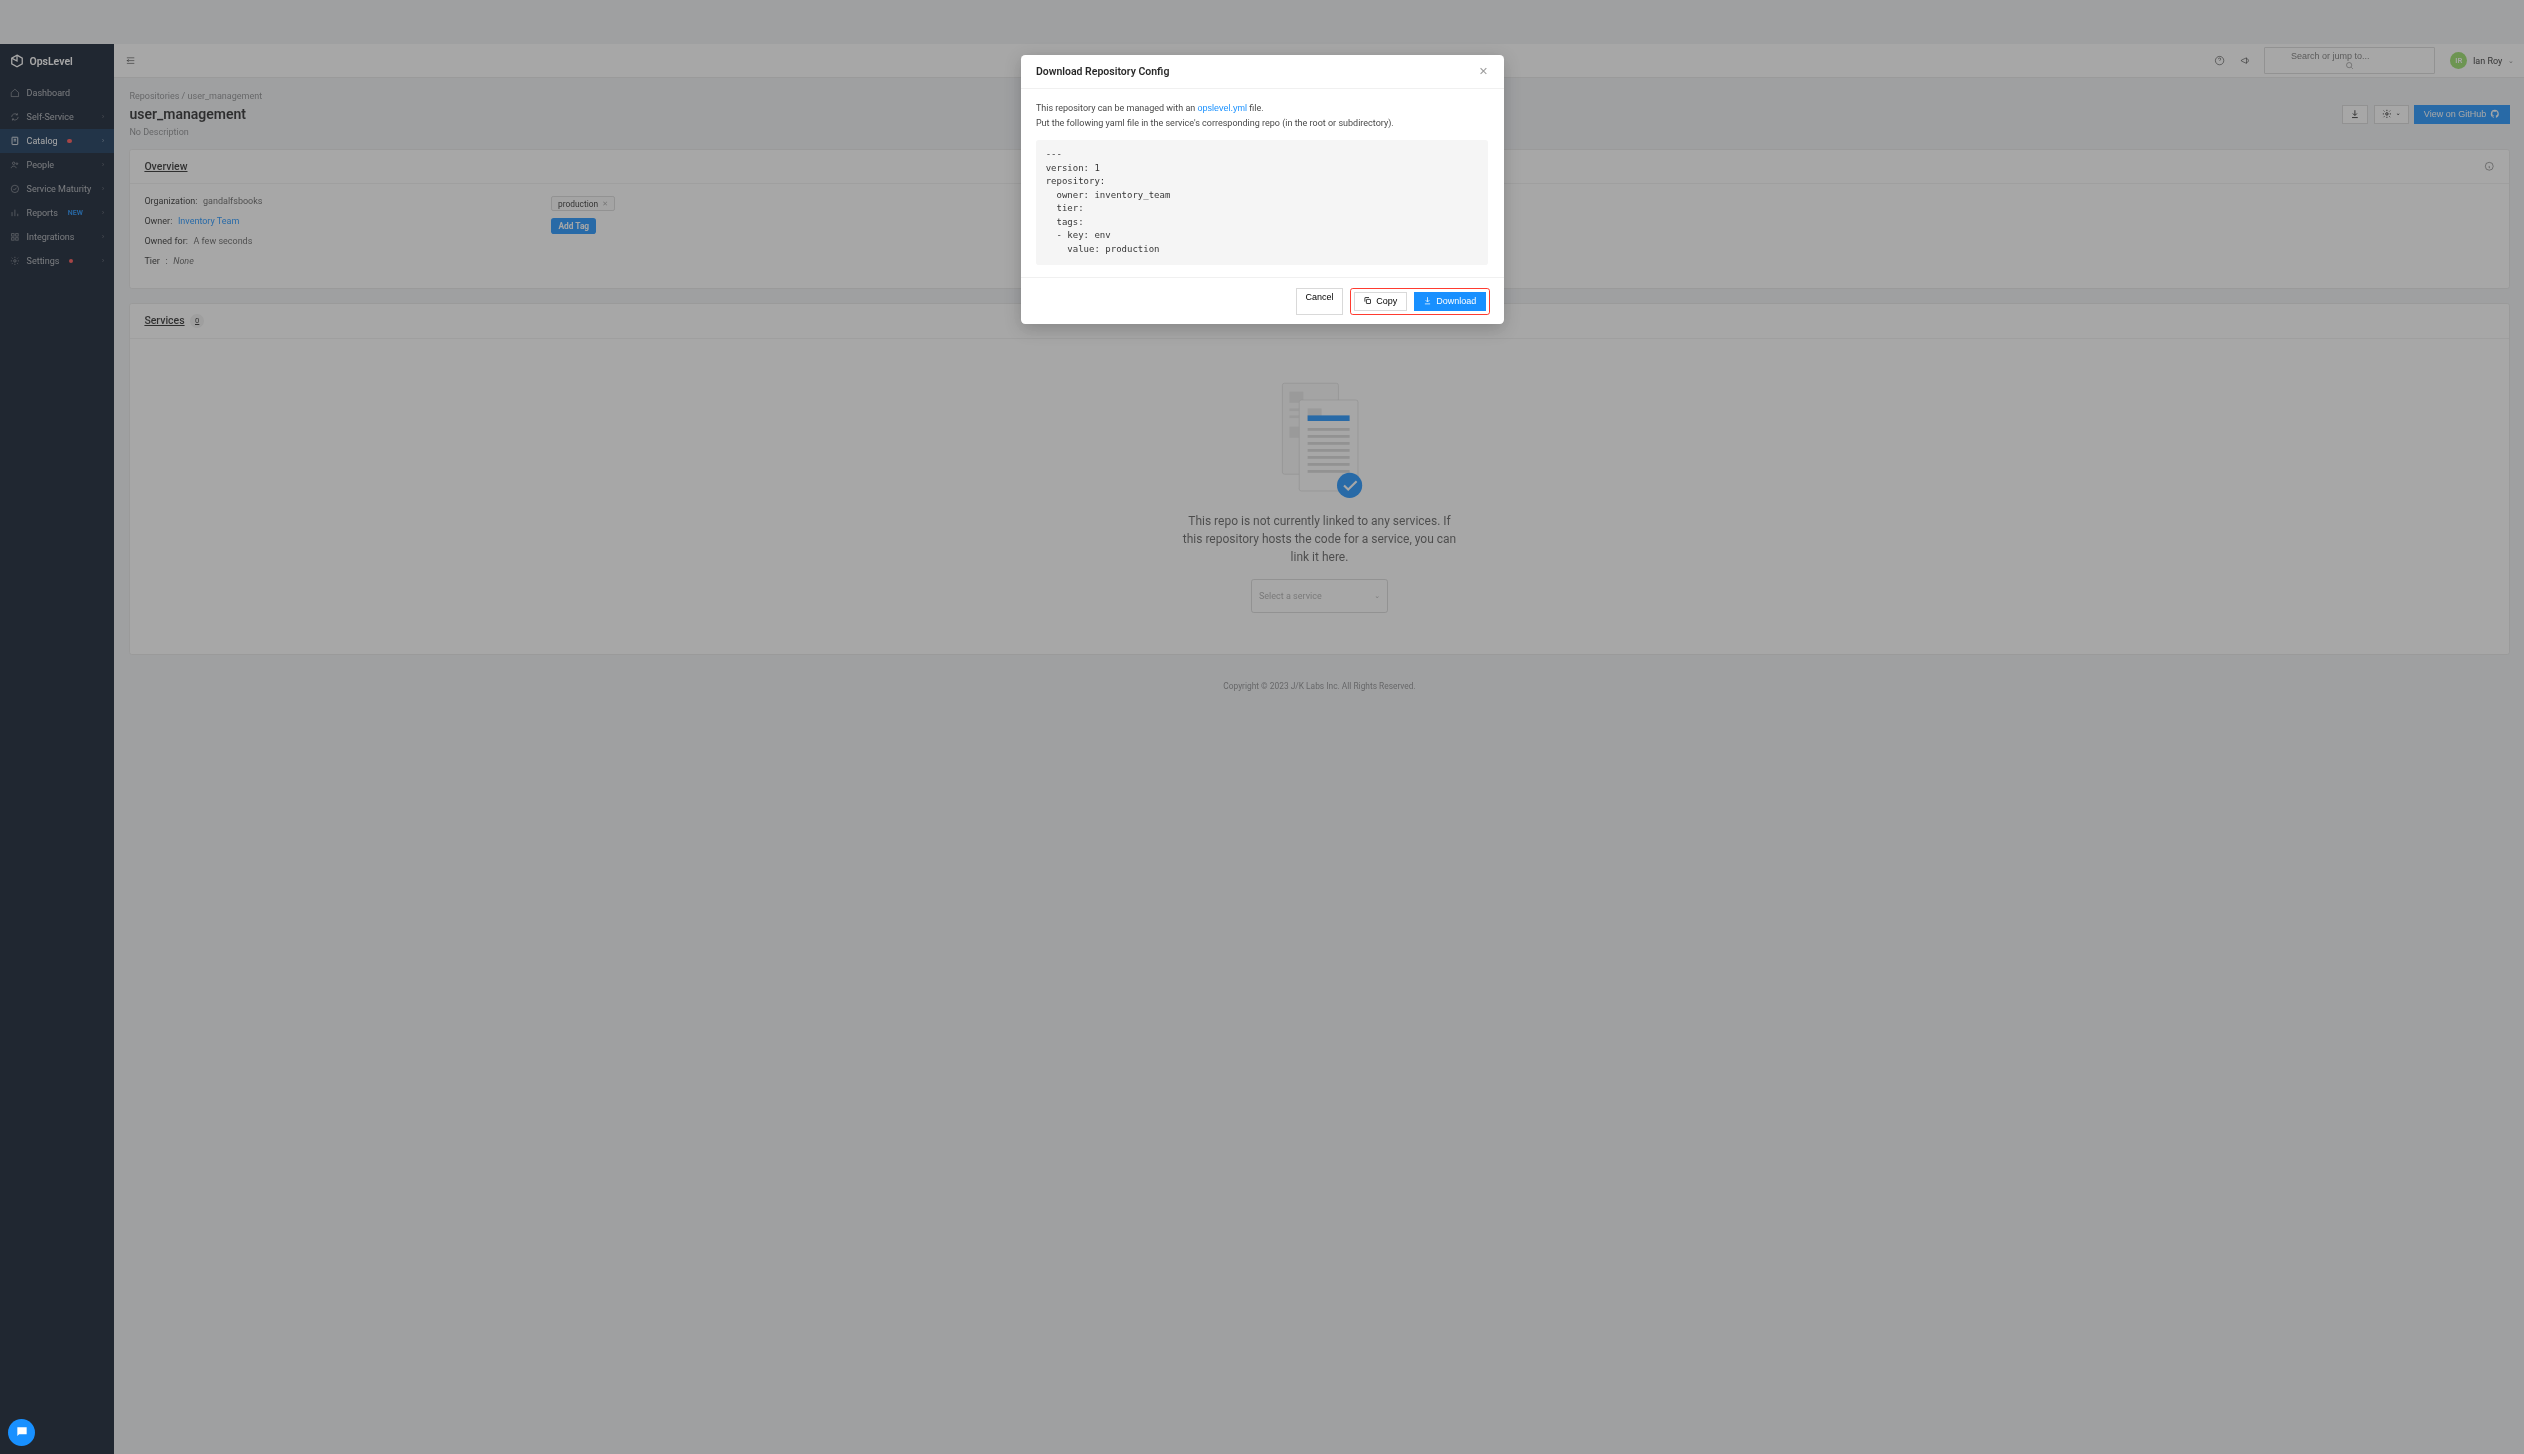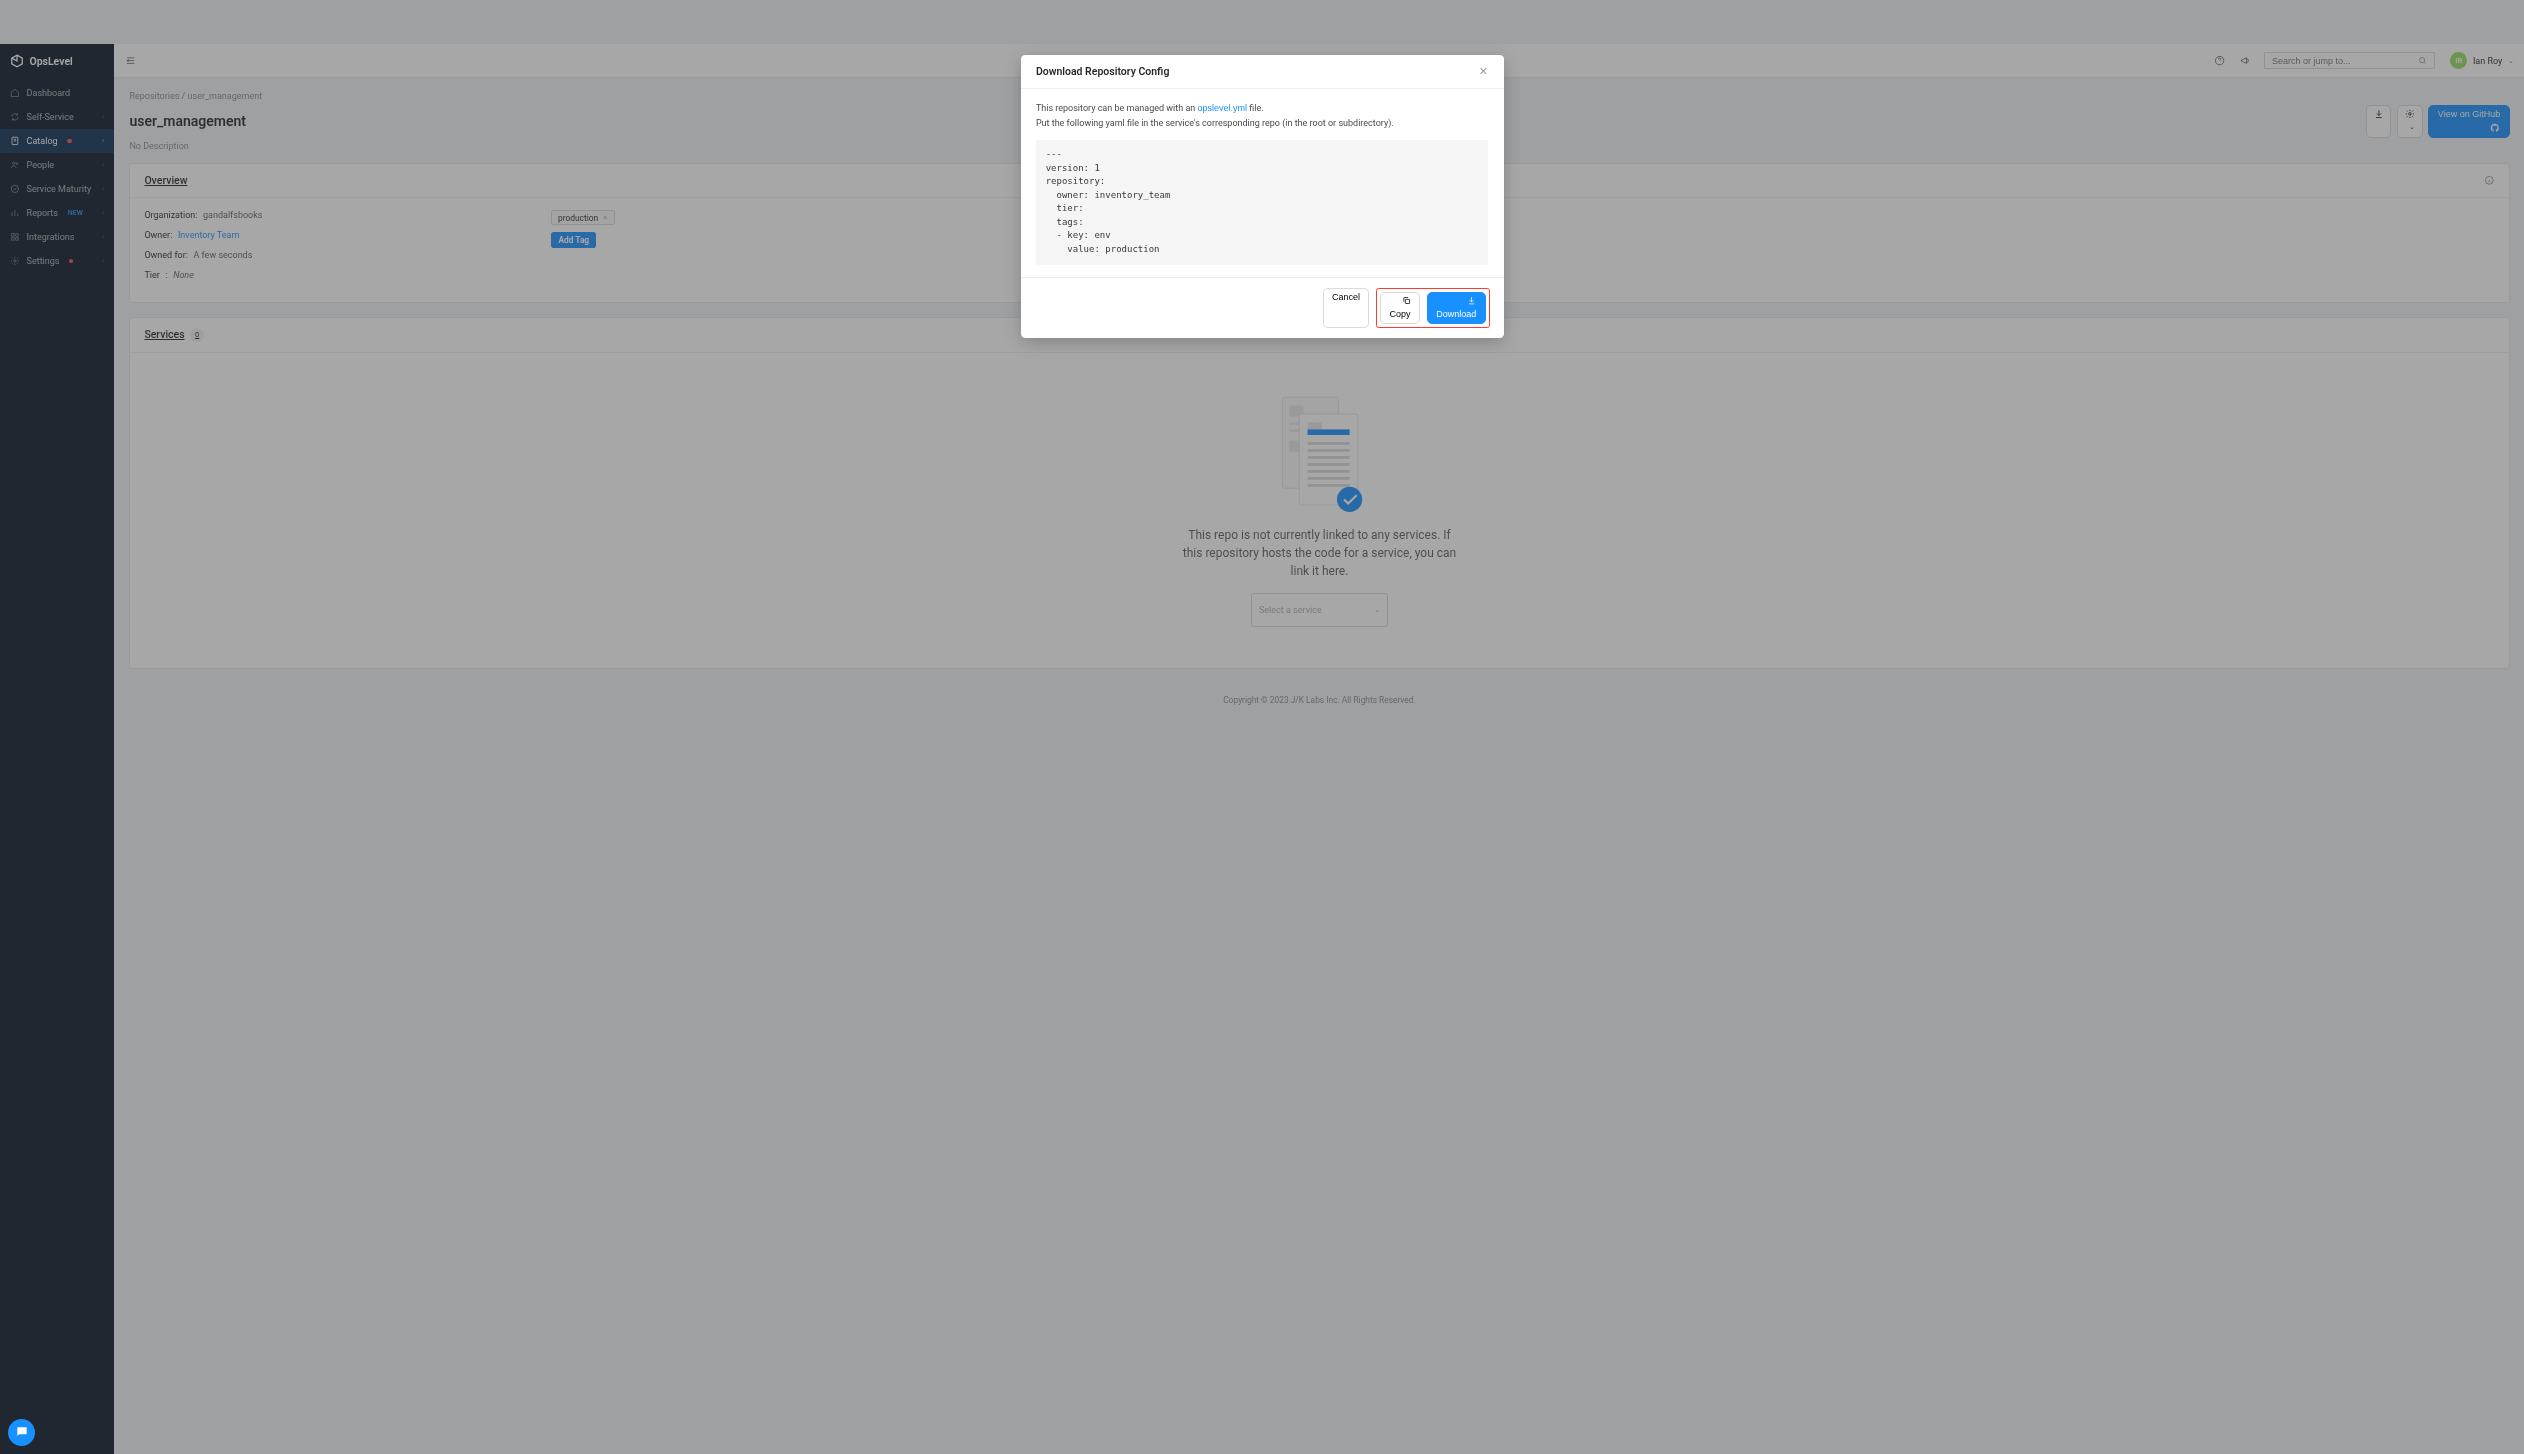--- a/index.html
+++ b/index.html
@@ -19,35 +19,35 @@
 .nav-item .badge-new { font-size:7px; color:#1890ff; font-weight:600; margin-left:2.8px;}
 .nav-icon { width:9.8px; height:9.8px; display:inline-flex; align-items:center; justify-content:center; opacity:0.7; }
 .nav-item.active .nav-icon { opacity: 1; }
 
 
 .main { flex:1; display:flex; flex-direction:column; background:#f0f2f5; }
 .topbar { height:34px; background:#fff; border-bottom:0.7px solid #e8e8e8; display:flex; align-items:center; padding:0 11.2px; gap:9.8px; }
 .collapse-btn { color:rgba(0,0,0,0.55); cursor:pointer; font-size:11.2px;}
 .topbar-spacer { flex:1; }
 .topbar-icon { color:rgba(0,0,0,0.55); cursor:pointer; font-size:11.2px; padding: 2.8px;}
-.search-box { display:flex; align-items:center; border:0.7px solid #d9d9d9; border-radius:1px; padding:2.8px 7px; width:171px; justify-content:space-between;}
+.search-box { display:flex; align-items:center; border:0.7px solid #d9d9d9; border-radius:1px; padding:2.8px 7px; width:171px; justify-content:space-between;flex-direction:column;}
 .search-box input { border:none; outline:none; font-size:9px; flex:1; }
 .search-box .sicon { color:rgba(0,0,0,0.45); font-size:9px;}
 .user-chip { display:flex; align-items:center; gap:5.6px; cursor:pointer; margin-left: 5.6px; }
 .avatar { width:17px; height:17px; border-radius:50%; background:#95de64; color:#fff; display:flex; align-items:center; justify-content:center; font-size:7.7px; font-weight:600;}
 .user-name { font-size:9px; }
 .user-chip .chev{font-size:7px; color:rgba(0,0,0,0.55);}
 
 .page { padding: 12.6px 15.4px; flex:1; overflow:auto; }
 .breadcrumb { color:rgba(0,0,0,0.45); font-size:9px; margin-bottom:4.2px;}
 .breadcrumb a { color:rgba(0,0,0,0.45); text-decoration:none;}
 .page-header { display:flex; align-items:center; margin-bottom:2.8px;}
 .page-title { font-size:14px; font-weight:600; }
 .page-actions { margin-left:auto; display:flex; gap:5.6px;}
-.btn { display:inline-flex; align-items:flex-end; gap:4.2px; padding:3.5px 8.4px; border:0.7px solid #d9d9d9; border-radius:5px; background:#fff; font-size:9px; cursor:pointer;flex-direction:column; }
+.btn { display:inline-flex; align-items:flex-start; gap:4.2px; padding:3.5px 8.4px; border:0.7px solid #d9d9d9; border-radius:0; background:#fff; font-size:9px; cursor:pointer; }
 .btn.icon-only { padding:3.5px 7px;}
 .btn.primary { background:#1890ff; color:#fff; border-color:#1890ff;}
 .no-desc { color:rgba(0,0,0,0.45); font-size:9px; margin-bottom:12.6px;}
 
 .card { background:#fff; border:0.7px solid #e8e8e8; border-radius:2.8px; margin-bottom:14px;}
 .card-header { padding:9.8px 14px; border-bottom:0.7px solid #f0f0f0; display:flex; align-items:center;text-decoration:underline;}
 .card-title { font-size:10.5px; font-weight:500;}
 .card-header .info { margin-left:auto; color:rgba(0,0,0,0.45); font-size:9.8px; cursor:pointer;}
 .card-body { padding:12.6px 14px;}
 .kv { display:flex; gap:5.6px; margin-bottom:9.8px; font-size:9px;}

